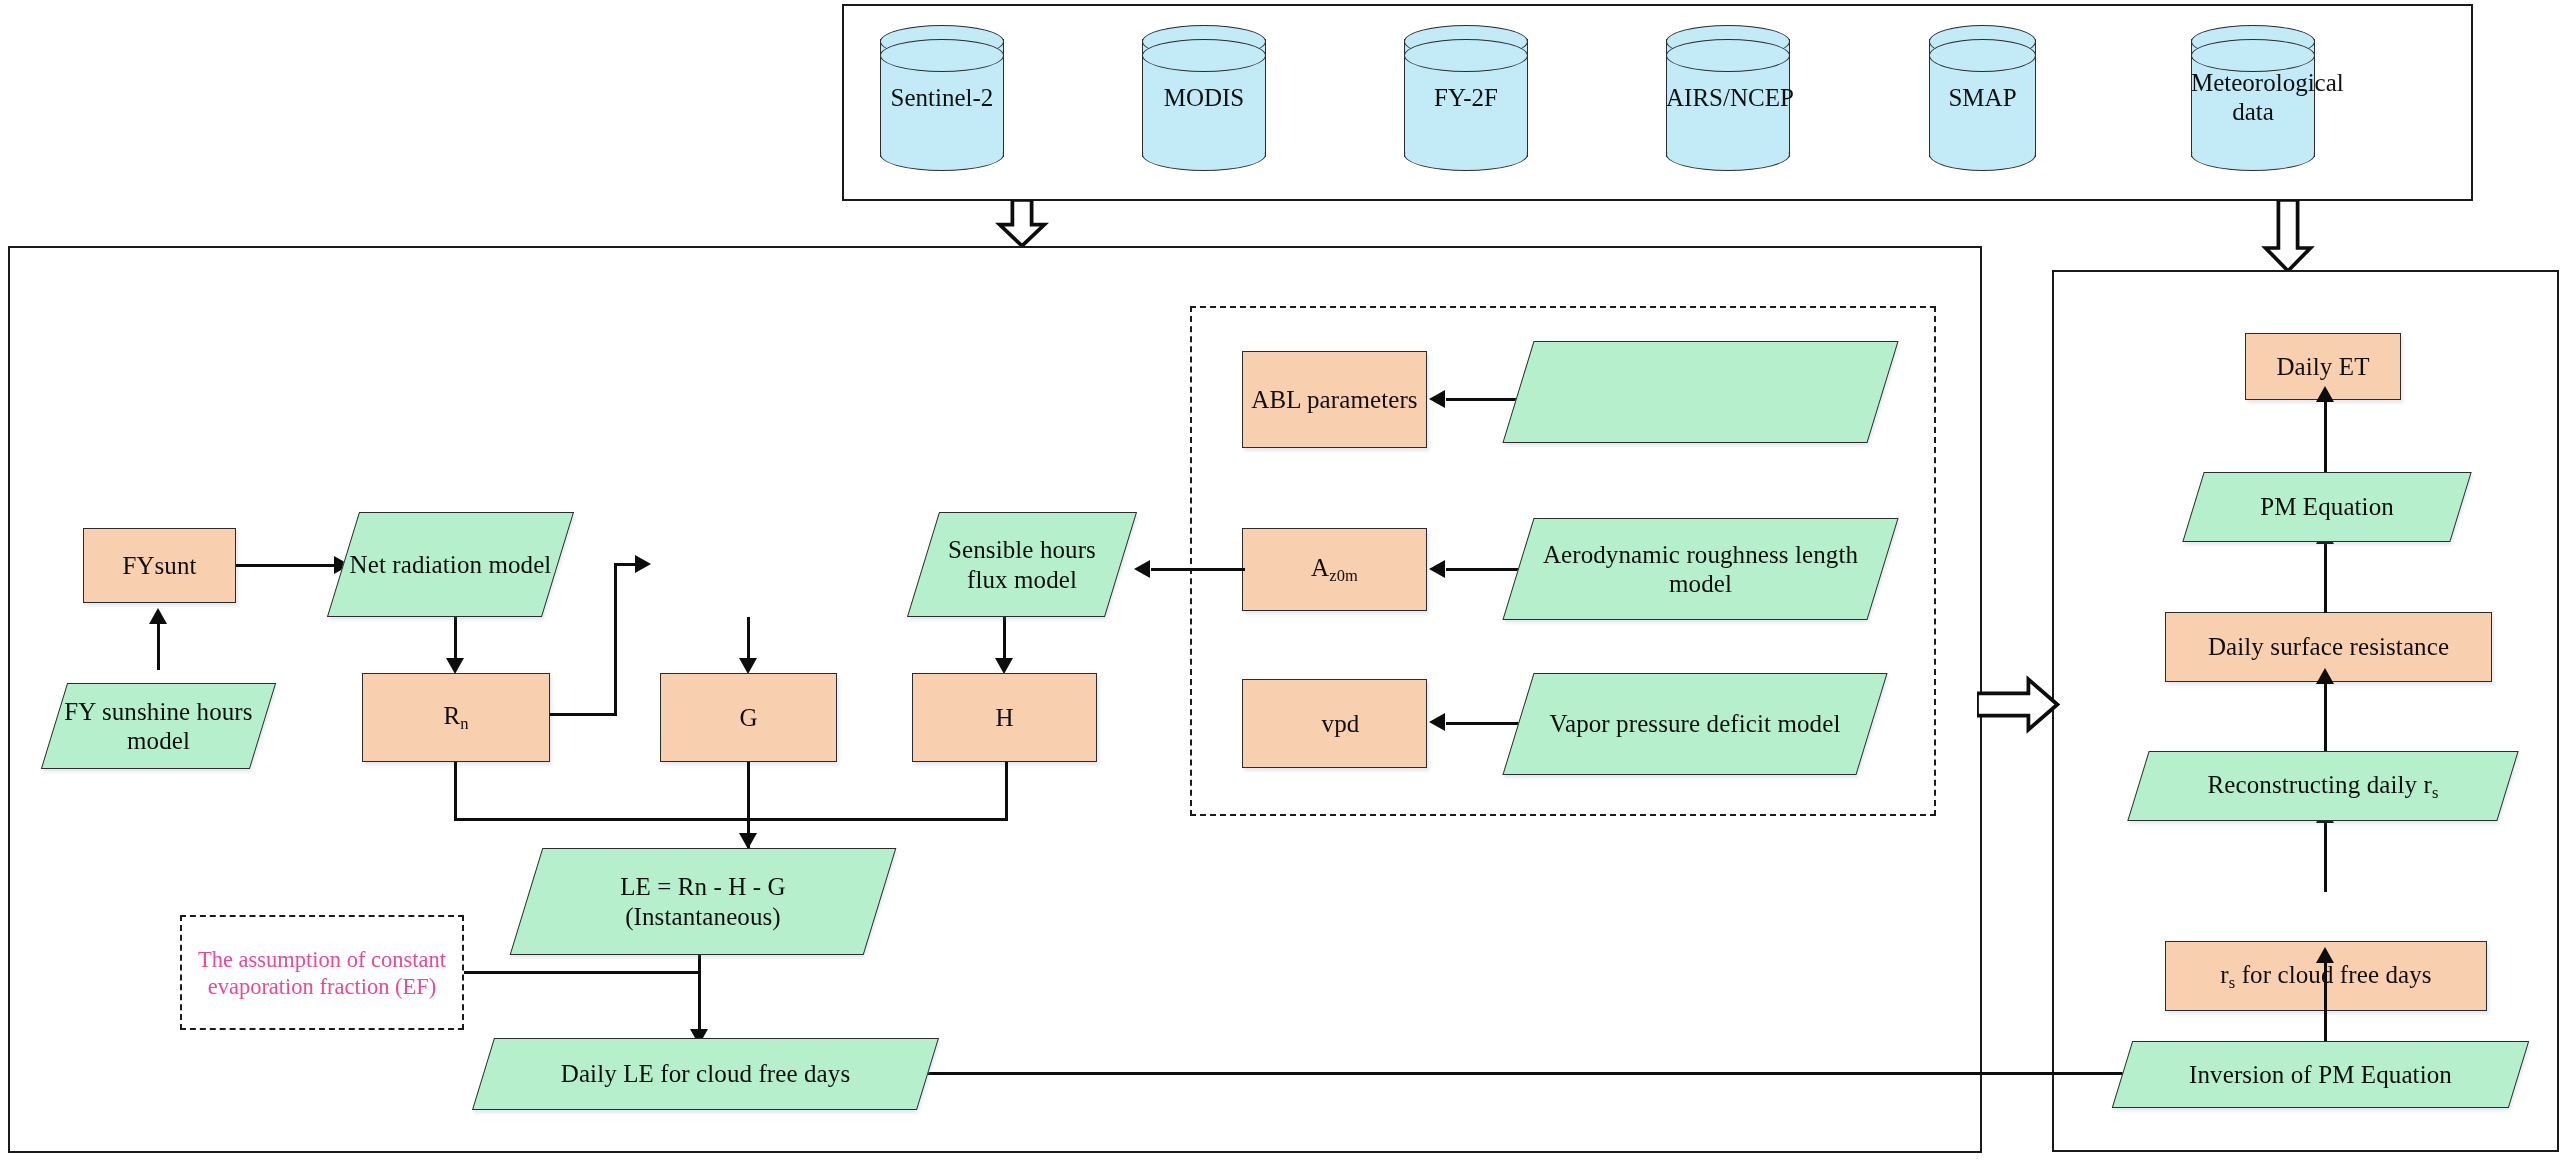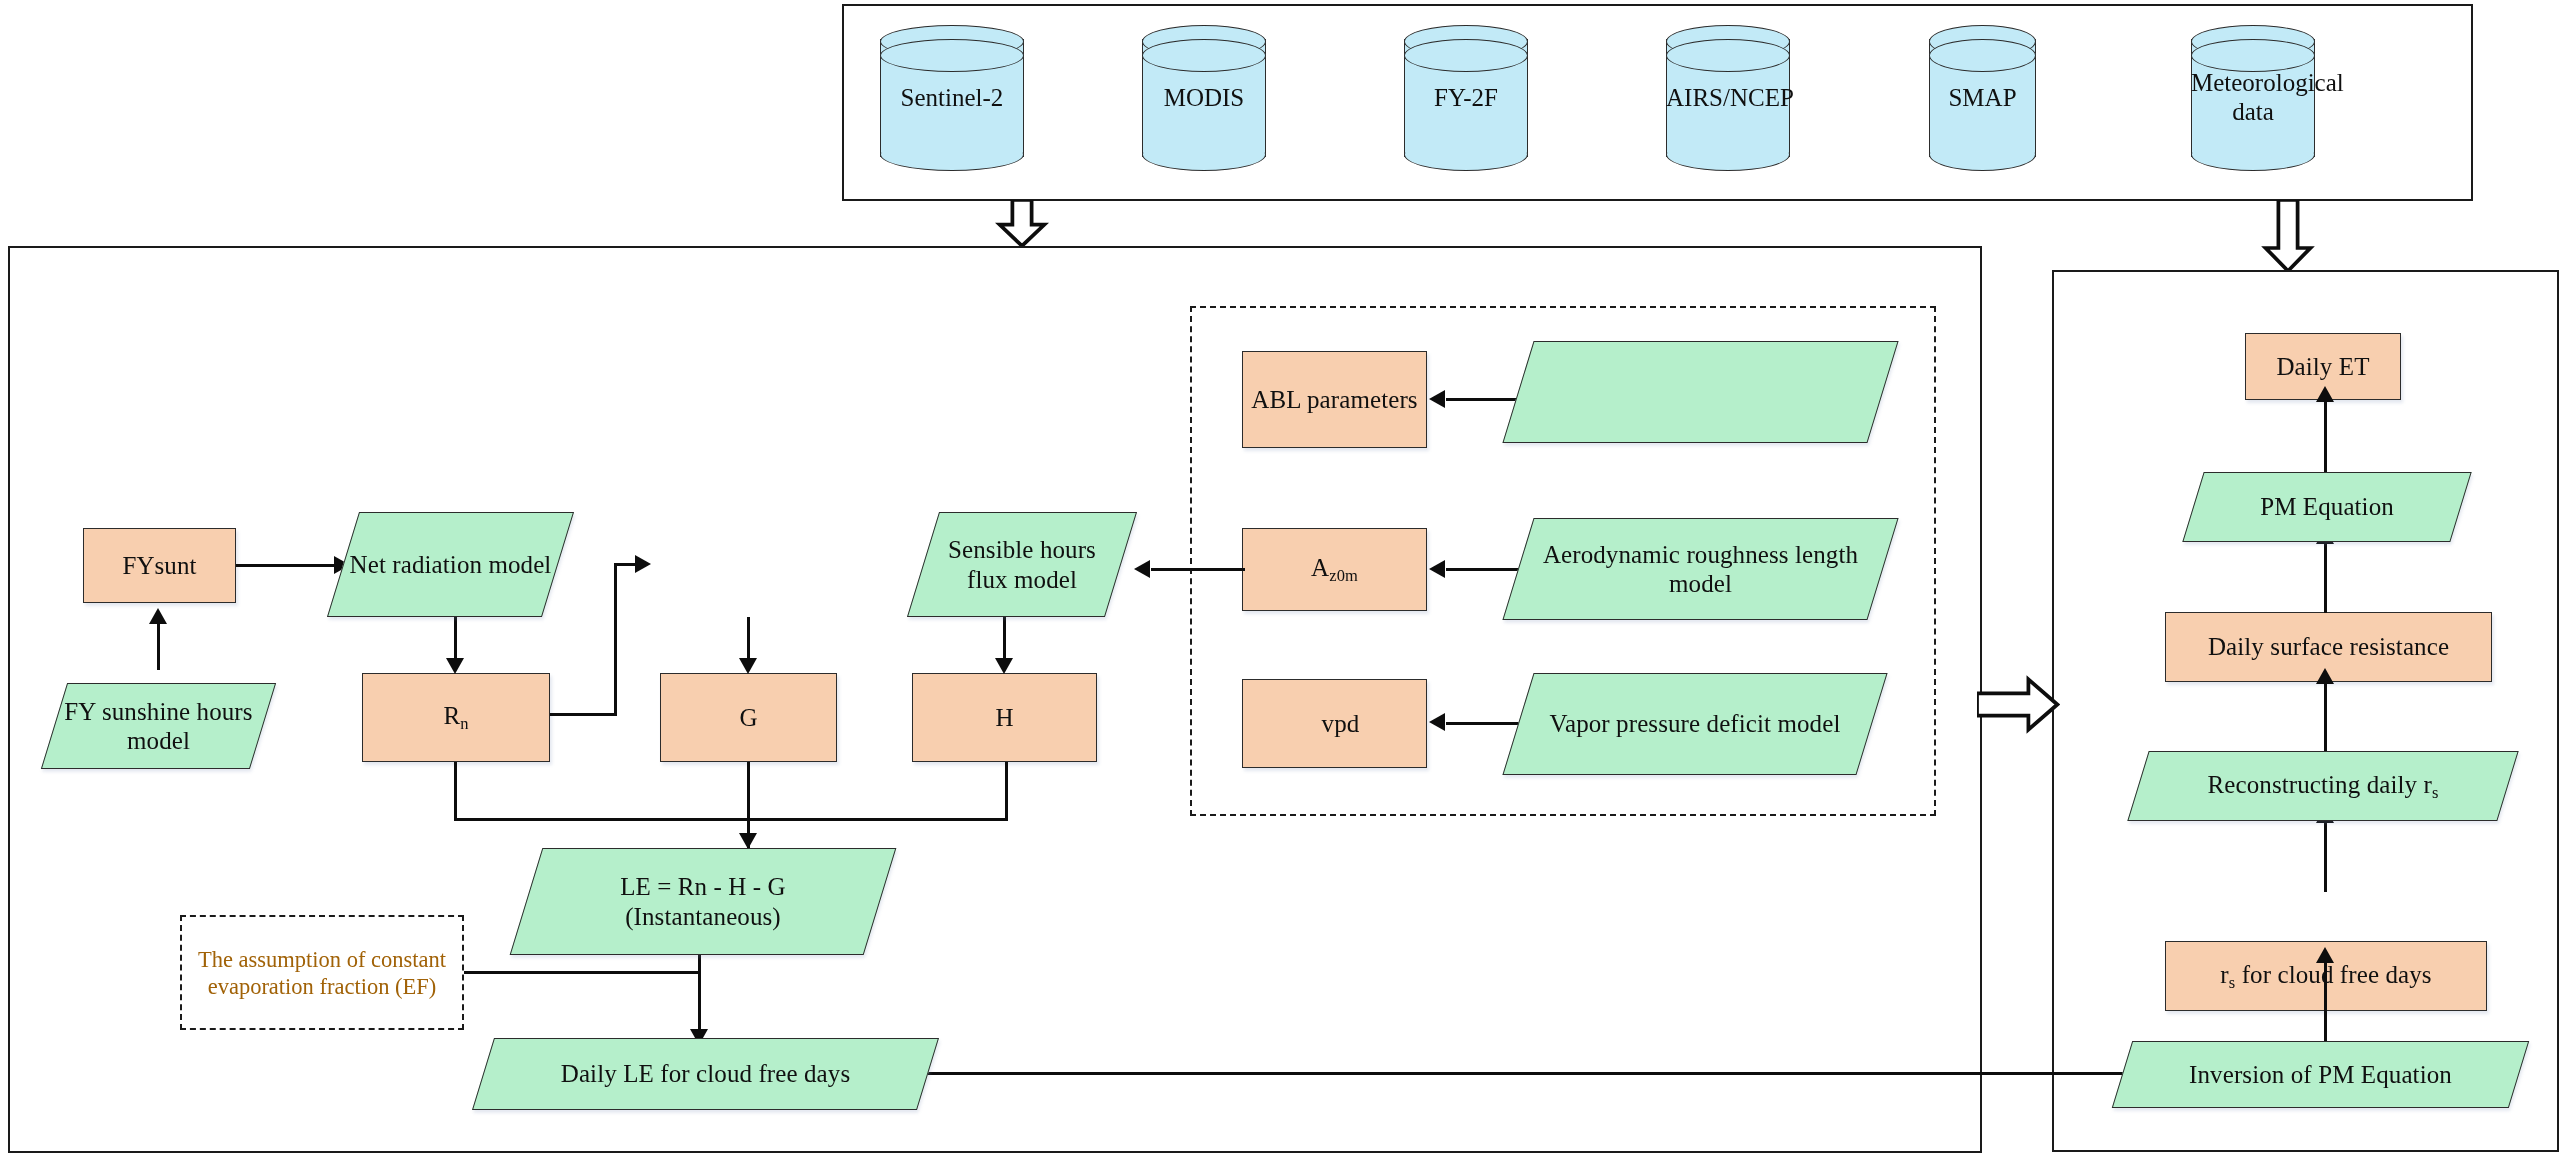--- a/index.html
+++ b/index.html
@@ -55,21 +55,21 @@
 
   sub{font-size:.66em;vertical-align:-0.28em;}
 </style>
 </head>
 <body>
 
 <div id="stage">
 
   <div class="panel" style="left:842px;top:3.8px;width:1631px;height:197px;"></div>
 
-  <div class="cyl" style="left:880px;top:25px;width:144px;height:146px;text-decoration:underline;">
+  <div class="cyl" style="left:880px;top:25px;width:124px;height:146px;text-decoration:underline;">
     <div class="body"></div>
     <div class="top"></div>
     <div class="lip"></div>
     <div class="bot"></div>
     <div class="ctext">Sentinel-2</div>
   </div>
 
   <div class="cyl" style="left:1142px;top:25px;width:124px;height:146px;">
     <div class="body"></div>
     <div class="top"></div>
@@ -186,21 +186,21 @@
 
   <div class="node para" style="left:526px;top:848px;width:354px;height:107px;">
     <div class="skew"></div>
     <span class="lbl">
       <span>LE = Rn  -  H  -  G</span><br>
       <span>(Instantaneous)</span>
     </span>
   </div>
 
   <div class="dashed" style="left:180px;top:915px;width:284px;height:115px;display:flex;align-items:center;justify-content:center;">
-    <span style="font-size:22.5px;text-align:center;line-height:1.2;color:#a16207;">The assumption of constant evaporation fraction (EF)</span>
+    <span style="font-size:22.5px;text-align:center;line-height:1.2;color:#ec4899;">The assumption of constant evaporation fraction (EF)</span>
   </div>
 
   <div class="node para" style="left:483px;top:1038px;width:445px;height:72px;">
     <div class="skew"></div>
     <span class="lbl">Daily LE for cloud free days</span>
   </div>
 
   <div class="panel" style="left:2052px;top:270px;width:507px;height:882px;"></div>
 
   <div class="node rect" style="left:2245px;top:333px;width:156px;height:67px;">

